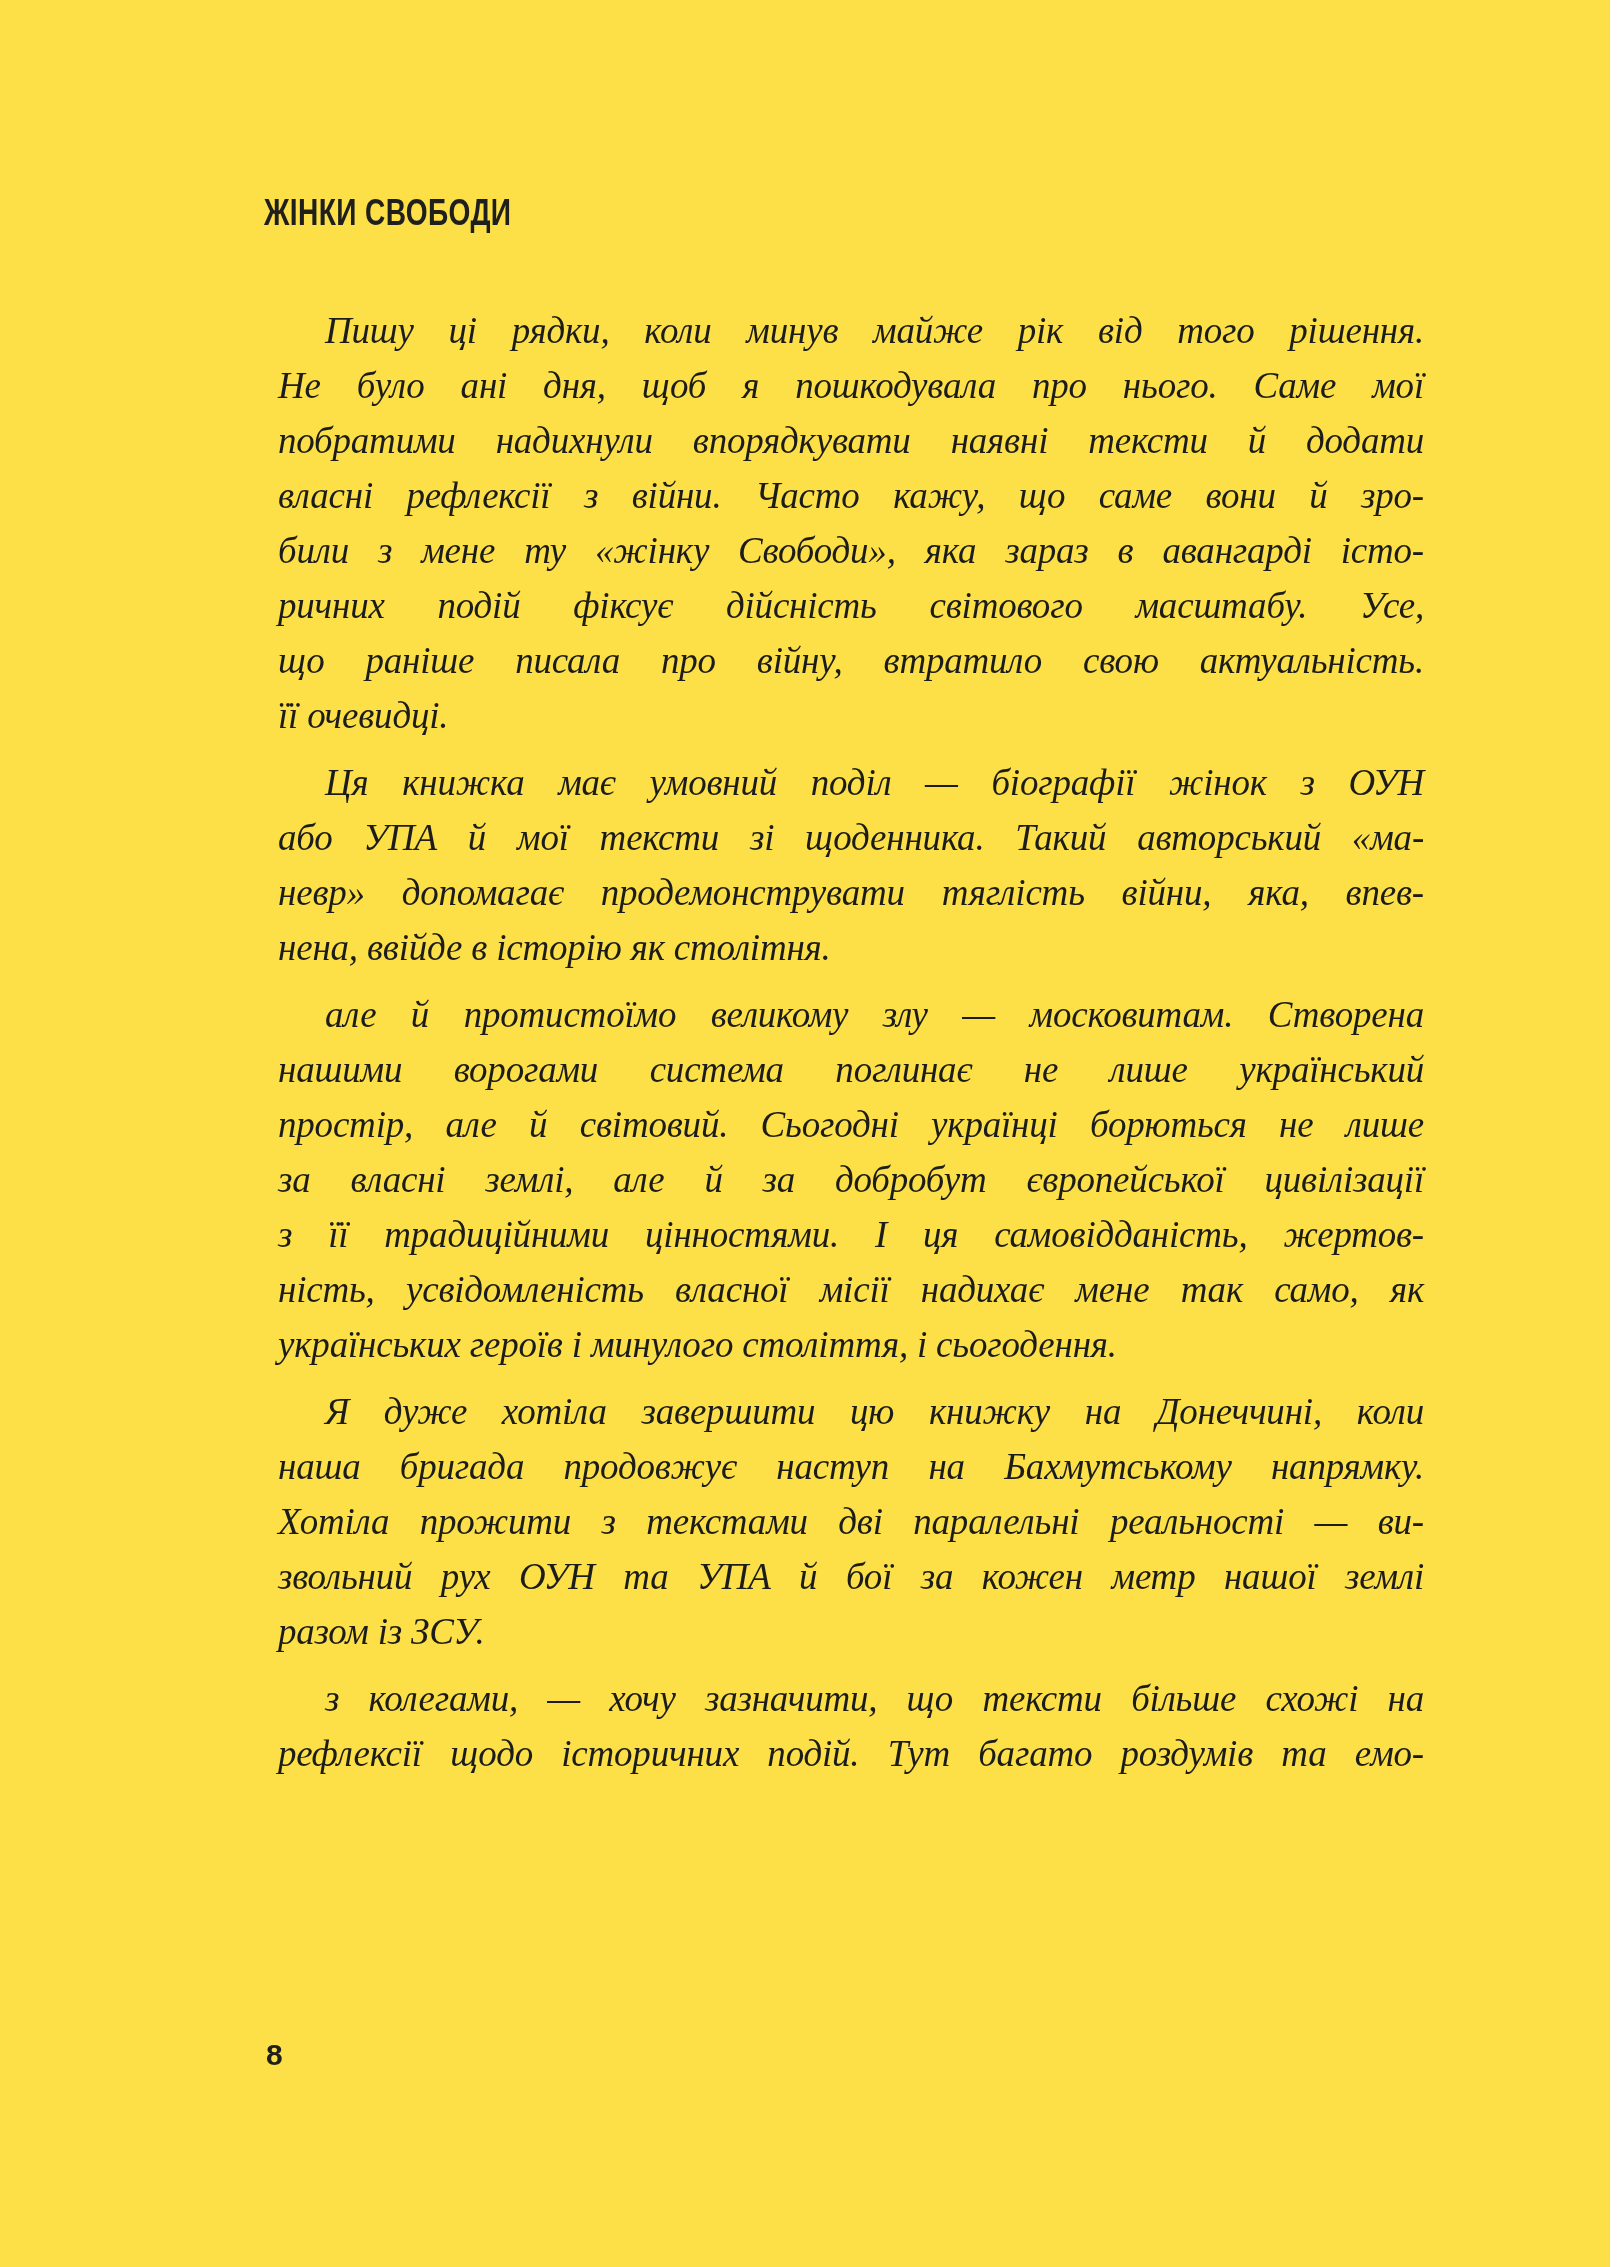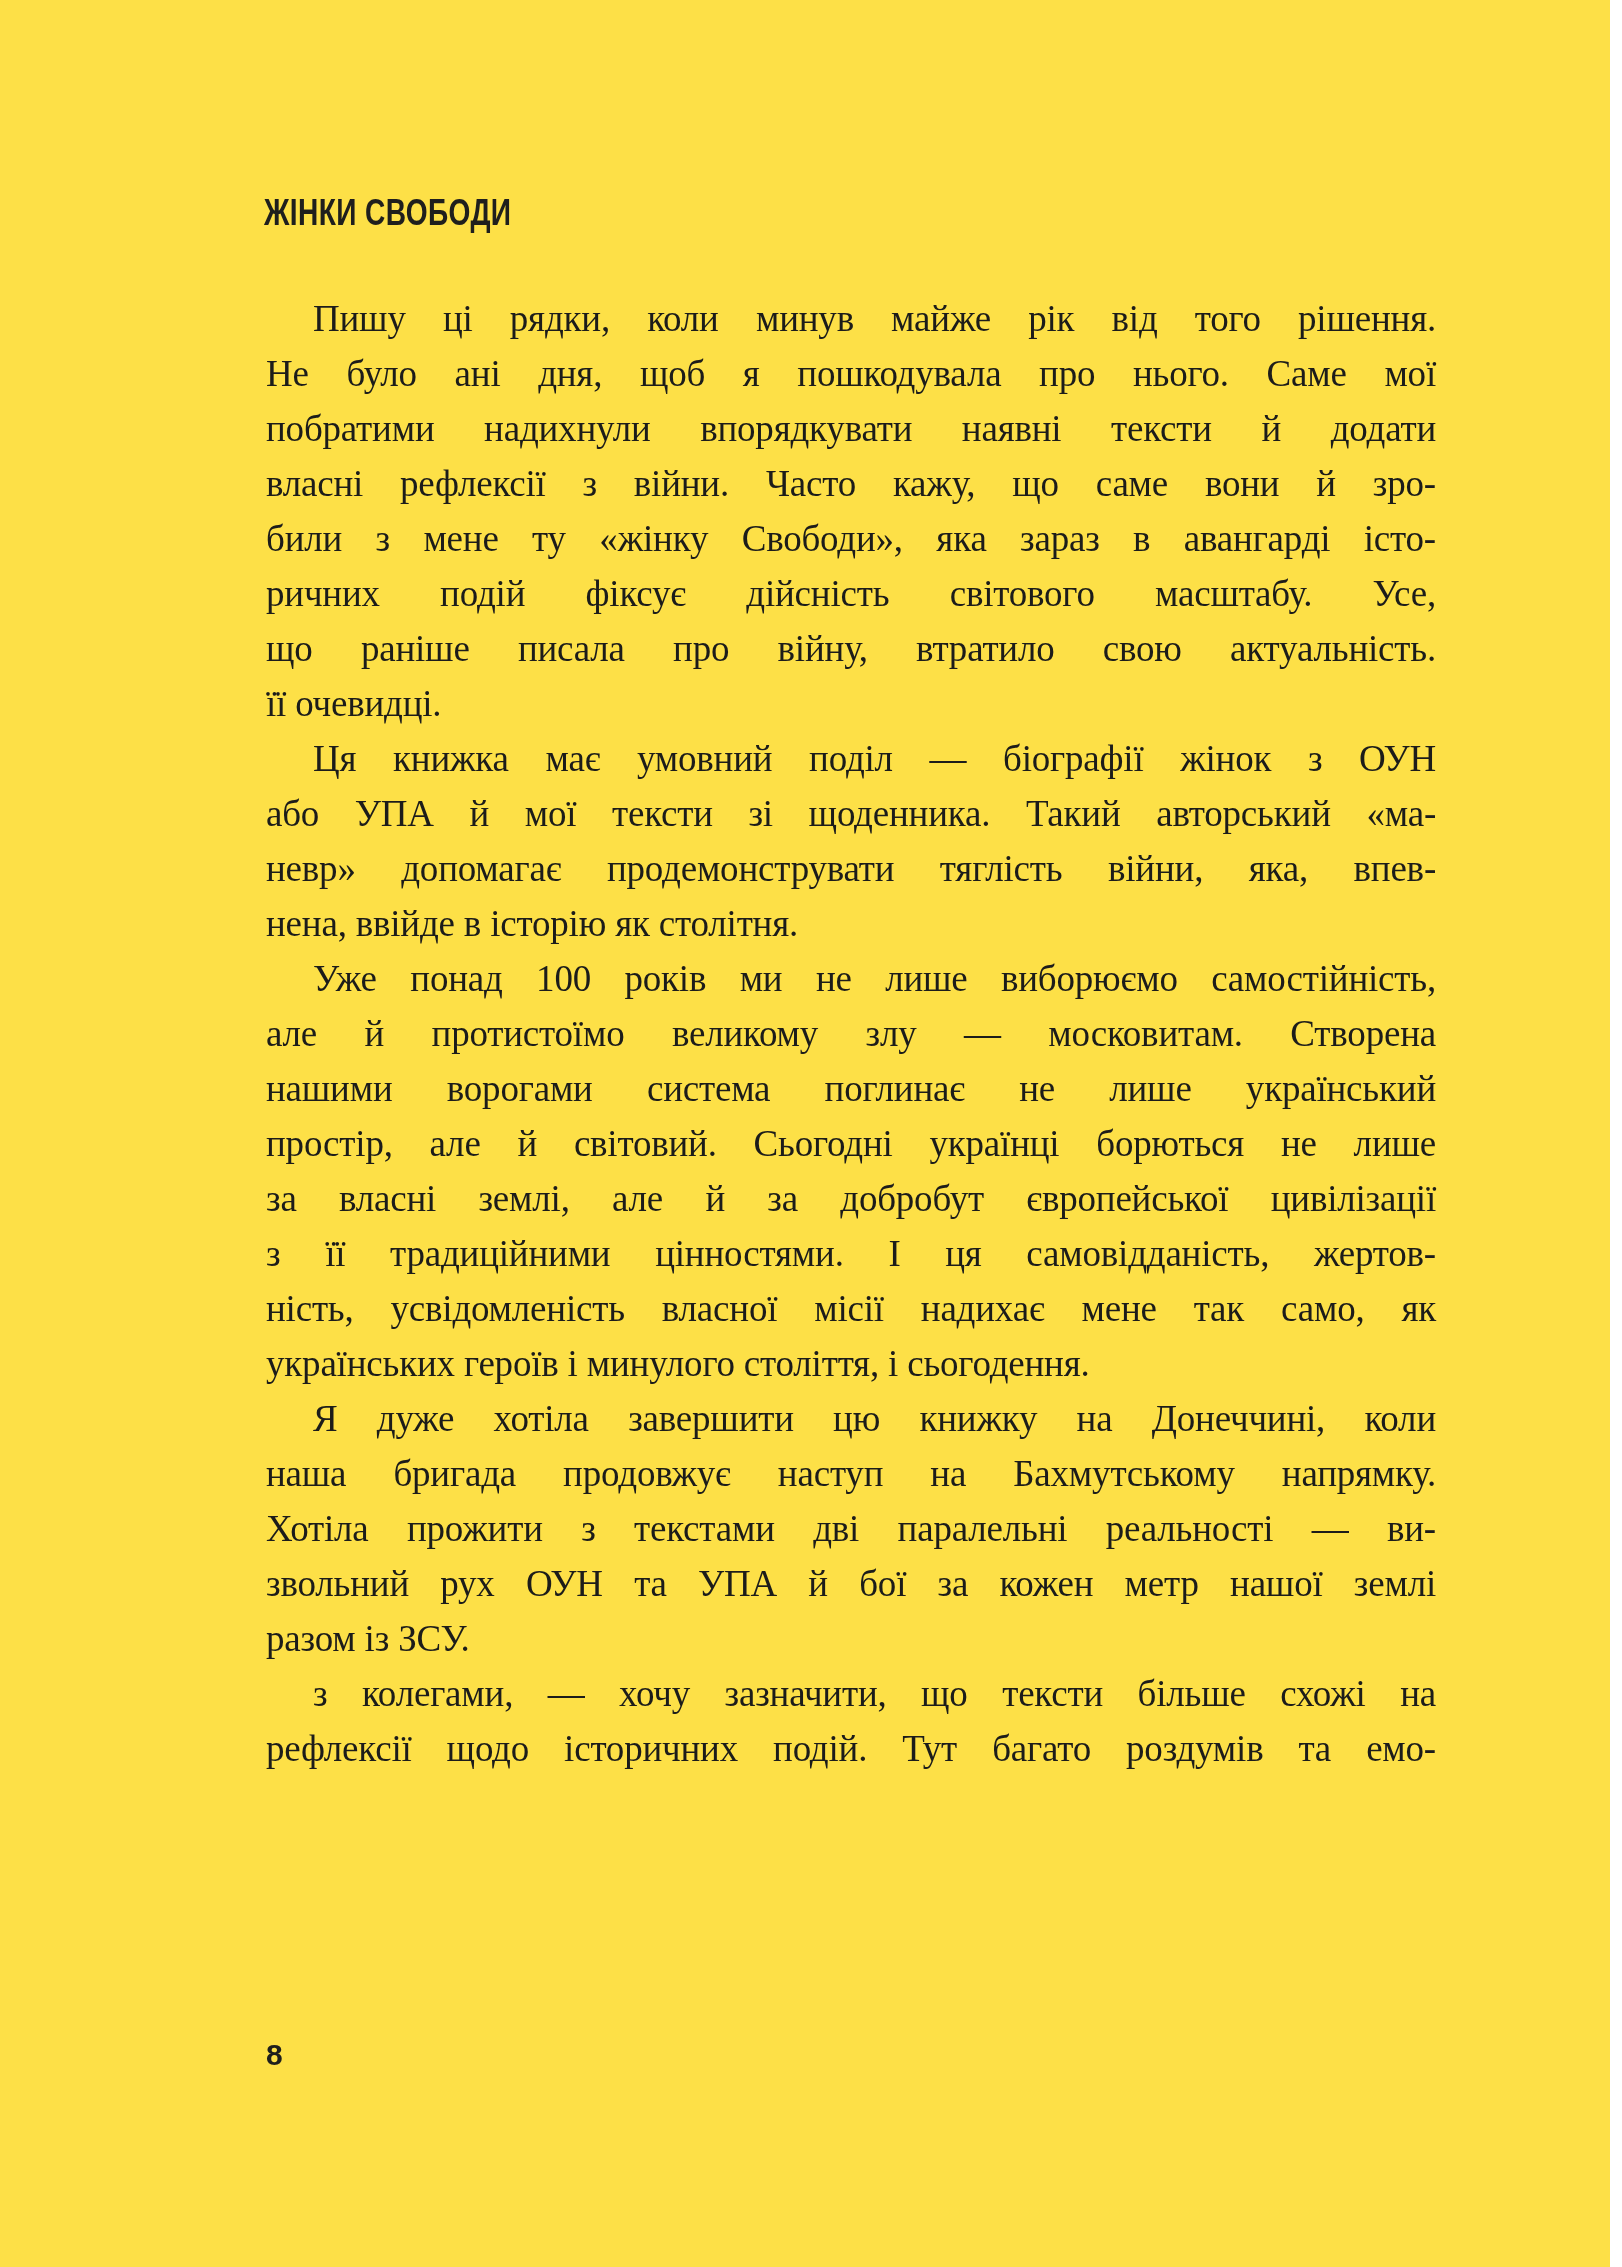--- a/index.html
+++ b/index.html
@@ -33,22 +33,23 @@
     position: absolute;
     left: 266px;
     top: 291px;
     width: 1170px;
     font-family: "Liberation Serif", serif;
     font-size: 37px;
     line-height: 55px;
     color: #1c1c1a;
   }
   .para {
-    margin: 0;
+    margin: 12px;
     padding: 0;
+    font-style: italic;
   }
   .line {
     text-align: justify;
     text-align-last: justify;
     letter-spacing: -0.2px;
     white-space: normal;
   }
   .para .line:first-child {
     text-indent: 47px;
   }
@@ -84,21 +85,20 @@
         <div class="line">що раніше писала про війну, втратило свою актуальність.</div>
         <div class="line line-end">її очевидці.</div>
       </div>
       <div class="para">
         <div class="line">Ця книжка має умовний поділ — біографії жінок з ОУН</div>
         <div class="line">або УПА й мої тексти зі щоденника. Такий авторський «ма-</div>
         <div class="line">невр» допомагає продемонструвати тяглість війни, яка, впев-</div>
         <div class="line line-end">нена, ввійде в історію як столітня.</div>
       </div>
       <div class="para">
-        <div class="line">Уже понад 100 років ми не лише виборюємо самостійність,</div>
         <div class="line">але й протистоїмо великому злу — московитам. Створена</div>
         <div class="line">нашими ворогами система поглинає не лише український</div>
         <div class="line">простір, але й світовий. Сьогодні українці борються не лише</div>
         <div class="line">за власні землі, але й за добробут європейської цивілізації</div>
         <div class="line">з її традиційними цінностями. І ця самовідданість, жертов-</div>
         <div class="line">ність, усвідомленість власної місії надихає мене так само, як</div>
         <div class="line line-end">українських героїв і минулого століття, і сьогодення.</div>
       </div>
       <div class="para">
         <div class="line">Я дуже хотіла завершити цю книжку на Донеччині, коли</div>

